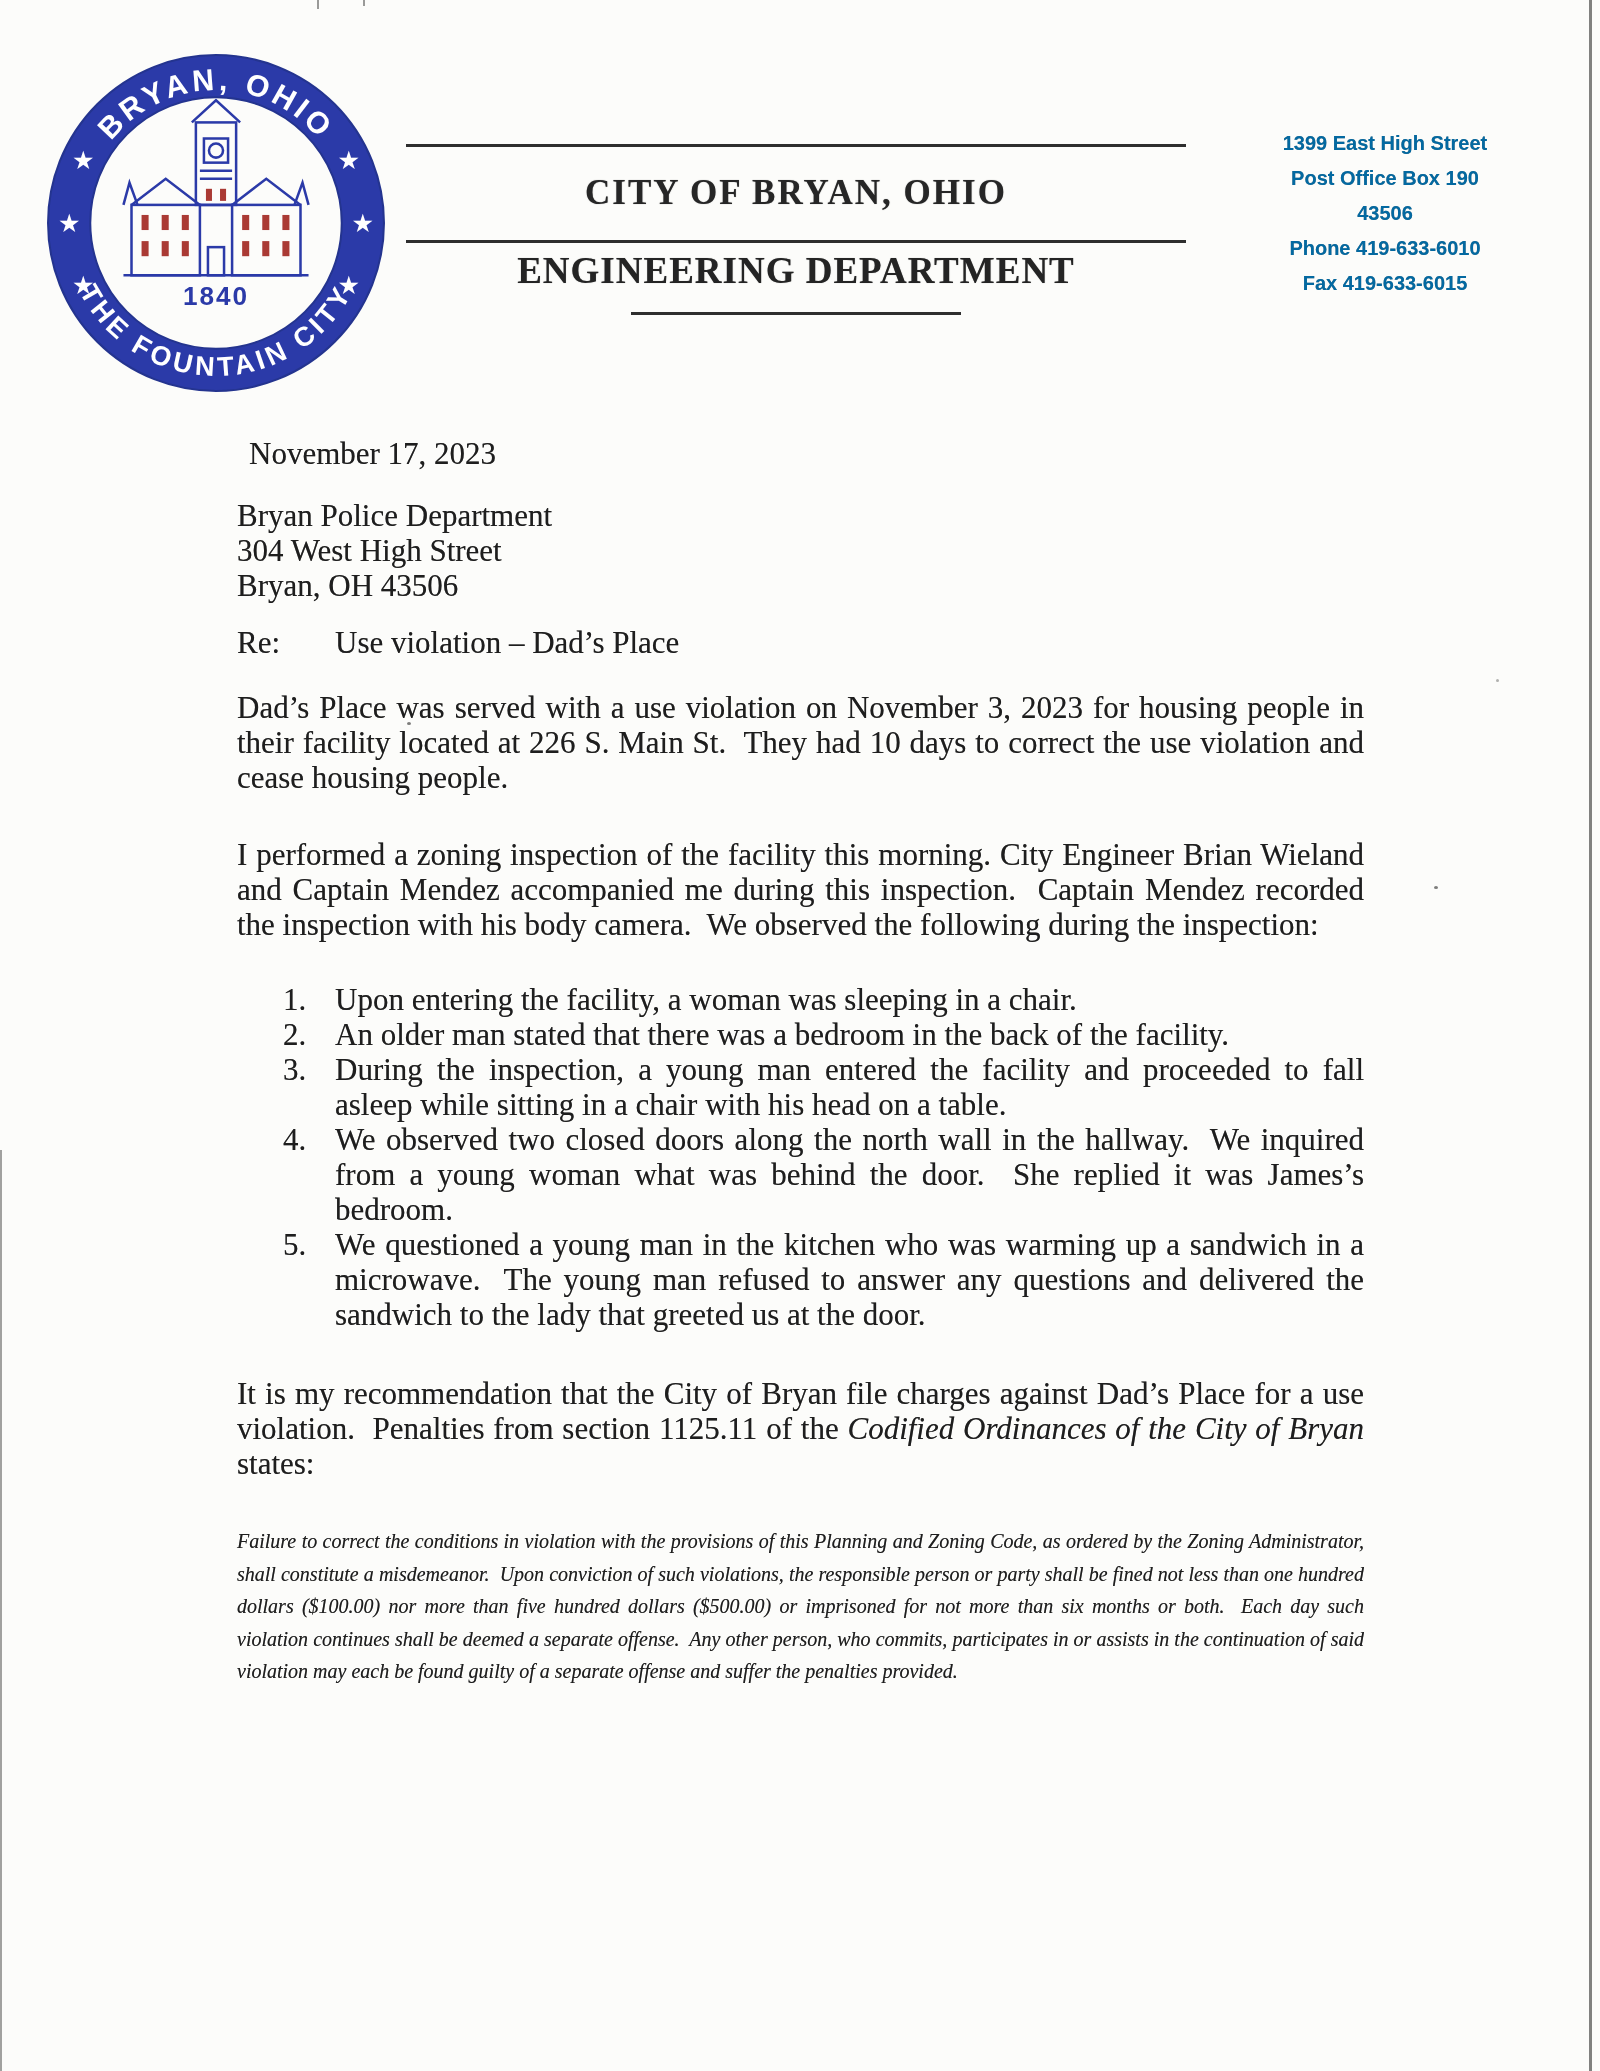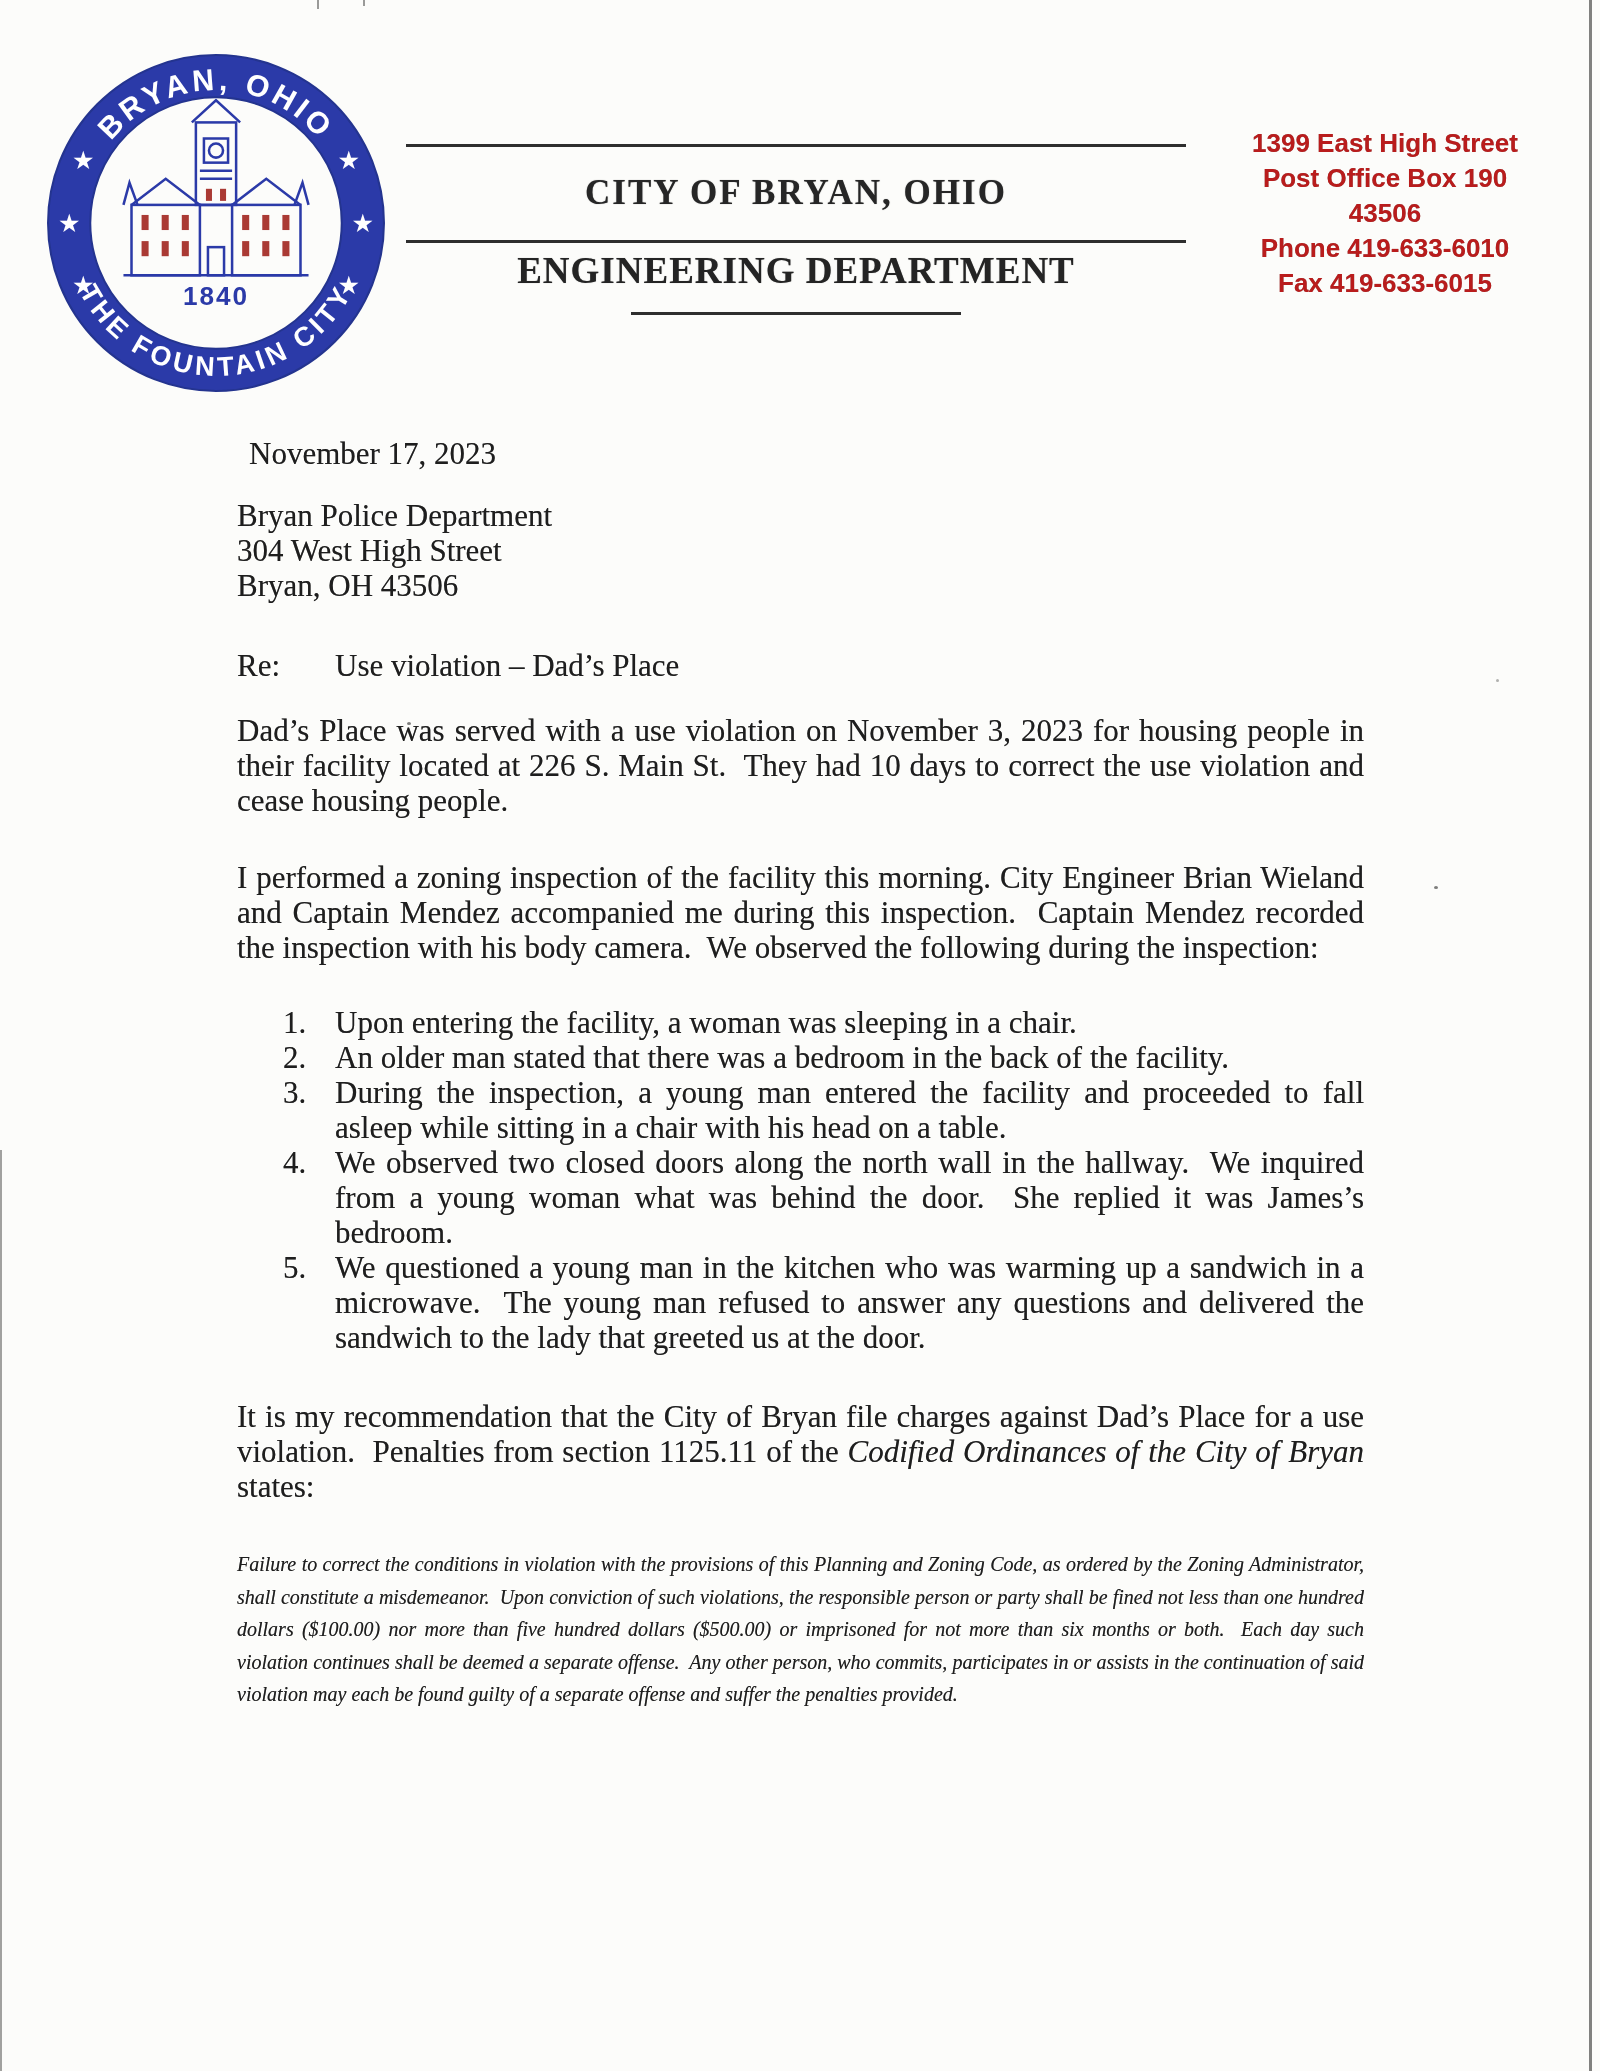--- a/index.html
+++ b/index.html
@@ -48,34 +48,34 @@
     margin-top:5px;
     font-size:37px;line-height:46px;font-weight:bold;letter-spacing:1px;
     color:#242424;text-shadow:0 0 .8px rgba(40,40,40,.5);
     white-space:nowrap;
   }
   .short-rule{width:330px;height:3px;background:#2e2e2e;margin:18px auto 0;}
 
   .contact{
     position:absolute;left:1240px;top:126px;width:290px;
     font-family:"Liberation Sans", sans-serif;
-    font-weight:bold;font-size:26px;line-height:35px;
-    text-align:center;color:#b91c1c;
+    font-weight:bold;font-size:20px;line-height:35px;
+    text-align:center;color:#0369a1;
     text-shadow:0 0 .6px rgba(30,30,30,.45);
   }
 
   
   .body-col{
     position:absolute;left:237px;top:424px;width:1127px;
     font-size:31px;line-height:35px;
     text-shadow:0 0 .6px rgba(30,30,30,.55);
   }
   .block{margin:12px;}
   .addr{margin-top:27px;}
-  .re-line{margin-top:45px;display:flex;}
+  .re-line{margin-top:22px;display:flex;}
   .re-label{width:98px;flex:0 0 98px;}
   .salutation{margin-top:27px;}
   .par{margin:0;text-align:justify;white-space:pre-wrap;}
   .p1{margin-top:30px;}
   .p2{margin-top:42px;}
   .obs-list{margin-top:40px;}
   .obs-row{display:flex;}
   .obs-num{flex:0 0 52px;margin-left:46px;}
   .obs-text{flex:1 1 auto;text-align:justify;white-space:pre-wrap;}
   .reco{margin-top:44px;}

